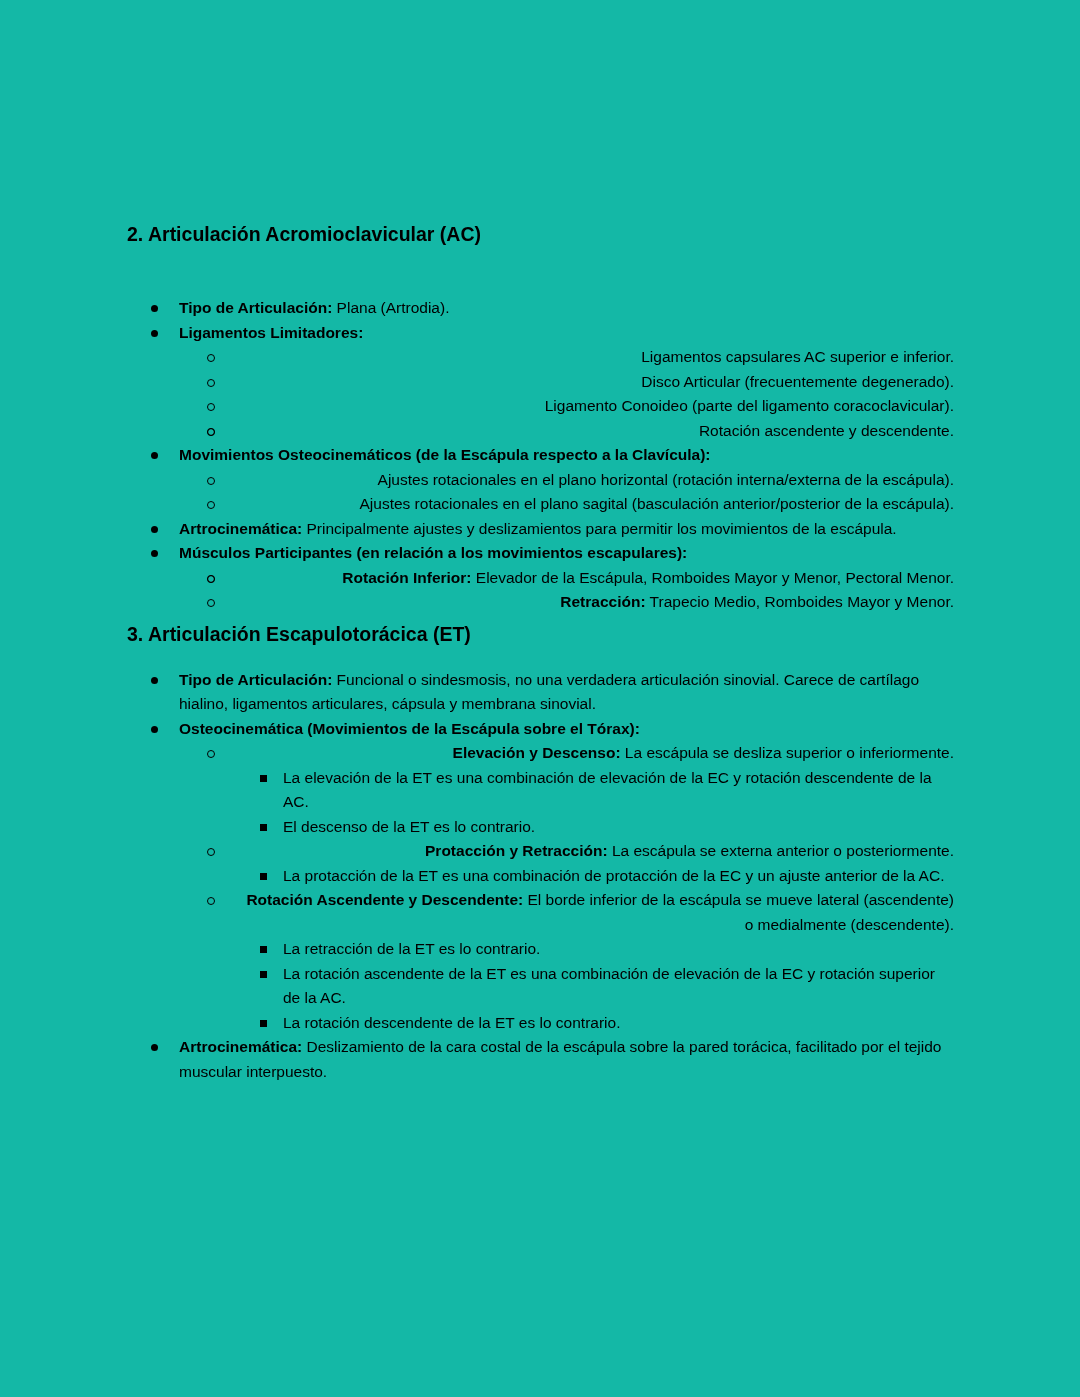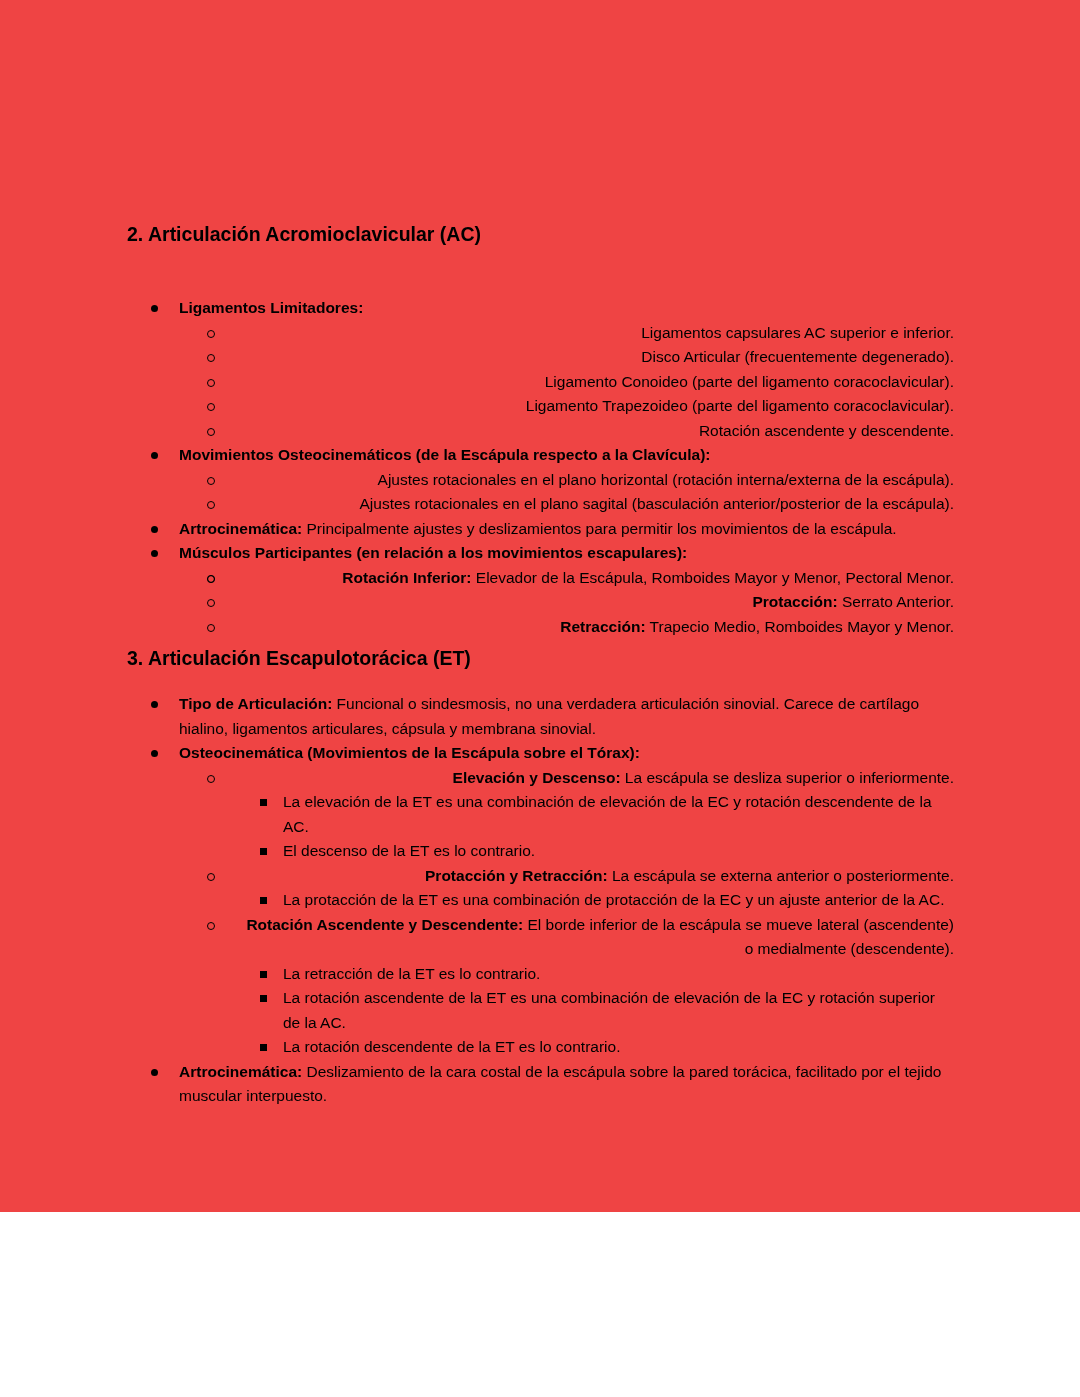--- a/index.html
+++ b/index.html
@@ -3,22 +3,22 @@
 <meta charset="utf-8">
 <style>
   html, body {
     margin: 0;
     padding: 0;
     background: #ffffff;
   }
   .page {
     position: relative;
     width: 1080px;
-    height: 1212px;
-    background: #ef4444;
+    height: 1397px;
+    background: #14b8a6;
     color: #000000;
     font-family: "Liberation Sans", sans-serif;
     overflow: hidden;
   }
   .content {
     position: absolute;
     left: 127px;
     top: 221px;
     width: 827px;
     font-size: 15.5px;
@@ -65,34 +65,34 @@
   }
   .text b { font-weight: bold; }
 </style>
 </head>
 <body>
 
 <div class="page">
   <div class="content" id="sections-root">
       <section class="doc-section">
         <h2 class="section-heading">2. Articulación Acromioclavicular (AC)</h2>
+        <div class="item l1"><span class="marker m1"></span><span class="text"><b>Tipo de Articulación:</b><span> Plana (Artrodia).</span></span></div>
         <div class="item l1"><span class="marker m1"></span><span class="text"><b>Ligamentos Limitadores:</b><span></span></span></div>
         <div class="item l2"><span class="marker m2"></span><span class="text"><b></b><span>Ligamentos capsulares AC superior e inferior.</span></span></div>
         <div class="item l2"><span class="marker m2"></span><span class="text"><b></b><span>Disco Articular (frecuentemente degenerado).</span></span></div>
         <div class="item l2"><span class="marker m2"></span><span class="text"><b></b><span>Ligamento Conoideo (parte del ligamento coracoclavicular).</span></span></div>
-        <div class="item l2"><span class="marker m2"></span><span class="text"><b></b><span>Ligamento Trapezoideo (parte del ligamento coracoclavicular).</span></span></div>
+        <div class="item l2"><span class="marker m2"></span></div>
         <div class="item l2"><span class="marker m2"></span><span class="text"><b></b><span>Rotación ascendente y descendente.</span></span></div>
         <div class="item l1"><span class="marker m1"></span><span class="text"><b>Movimientos Osteocinemáticos (de la Escápula respecto a la Clavícula):</b><span></span></span></div>
         <div class="item l2"><span class="marker m2"></span><span class="text"><b></b><span>Ajustes rotacionales en el plano horizontal (rotación interna/externa de la escápula).</span></span></div>
         <div class="item l2"><span class="marker m2"></span><span class="text"><b></b><span>Ajustes rotacionales en el plano sagital (basculación anterior/posterior de la escápula).</span></span></div>
         <div class="item l1"><span class="marker m1"></span><span class="text"><b>Artrocinemática:</b><span> Principalmente ajustes y deslizamientos para permitir los movimientos de la escápula.</span></span></div>
         <div class="item l1"><span class="marker m1"></span><span class="text"><b>Músculos Participantes (en relación a los movimientos escapulares):</b><span></span></span></div>
         <div class="item l2"><span class="marker m2"></span></div>
         <div class="item l2"><span class="marker m2"></span><span class="text"><b>Rotación Inferior:</b><span> Elevador de la Escápula, Romboides Mayor y Menor, Pectoral Menor.</span></span></div>
-        <div class="item l2"><span class="marker m2"></span><span class="text"><b>Protacción:</b><span> Serrato Anterior.</span></span></div>
         <div class="item l2"><span class="marker m2"></span><span class="text"><b>Retracción:</b><span> Trapecio Medio, Romboides Mayor y Menor.</span></span></div>
       </section>
       <section class="doc-section">
         <h2 class="section-heading">3. Articulación Escapulotorácica (ET)</h2>
         <div class="item l1"><span class="marker m1"></span><span class="text"><b>Tipo de Articulación:</b><span> Funcional o sindesmosis, no una verdadera articulación sinovial. Carece de cartílago hialino, ligamentos articulares, cápsula y membrana sinovial.</span></span></div>
         <div class="item l1"><span class="marker m1"></span><span class="text"><b>Osteocinemática (Movimientos de la Escápula sobre el Tórax):</b><span></span></span></div>
         <div class="item l2"><span class="marker m2"></span><span class="text"><b>Elevación y Descenso:</b><span> La escápula se desliza superior o inferiormente.</span></span></div>
         <div class="item l3"><span class="marker m3"></span><span class="text"><b></b><span>La elevación de la ET es una combinación de elevación de la EC y rotación descendente de la AC.</span></span></div>
         <div class="item l3"><span class="marker m3"></span><span class="text"><b></b><span>El descenso de la ET es lo contrario.</span></span></div>
         <div class="item l2"><span class="marker m2"></span><span class="text"><b>Protacción y Retracción:</b><span> La escápula se externa anterior o posteriormente.</span></span></div>

